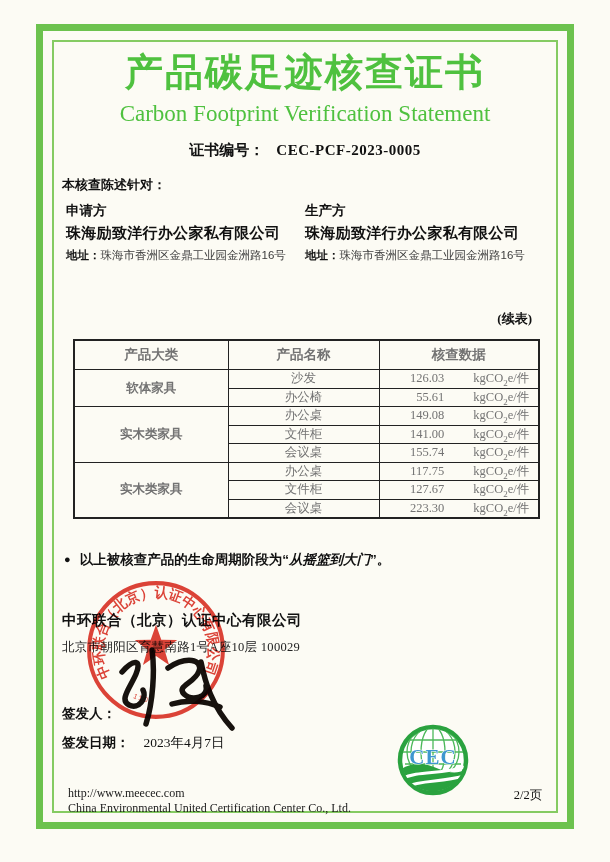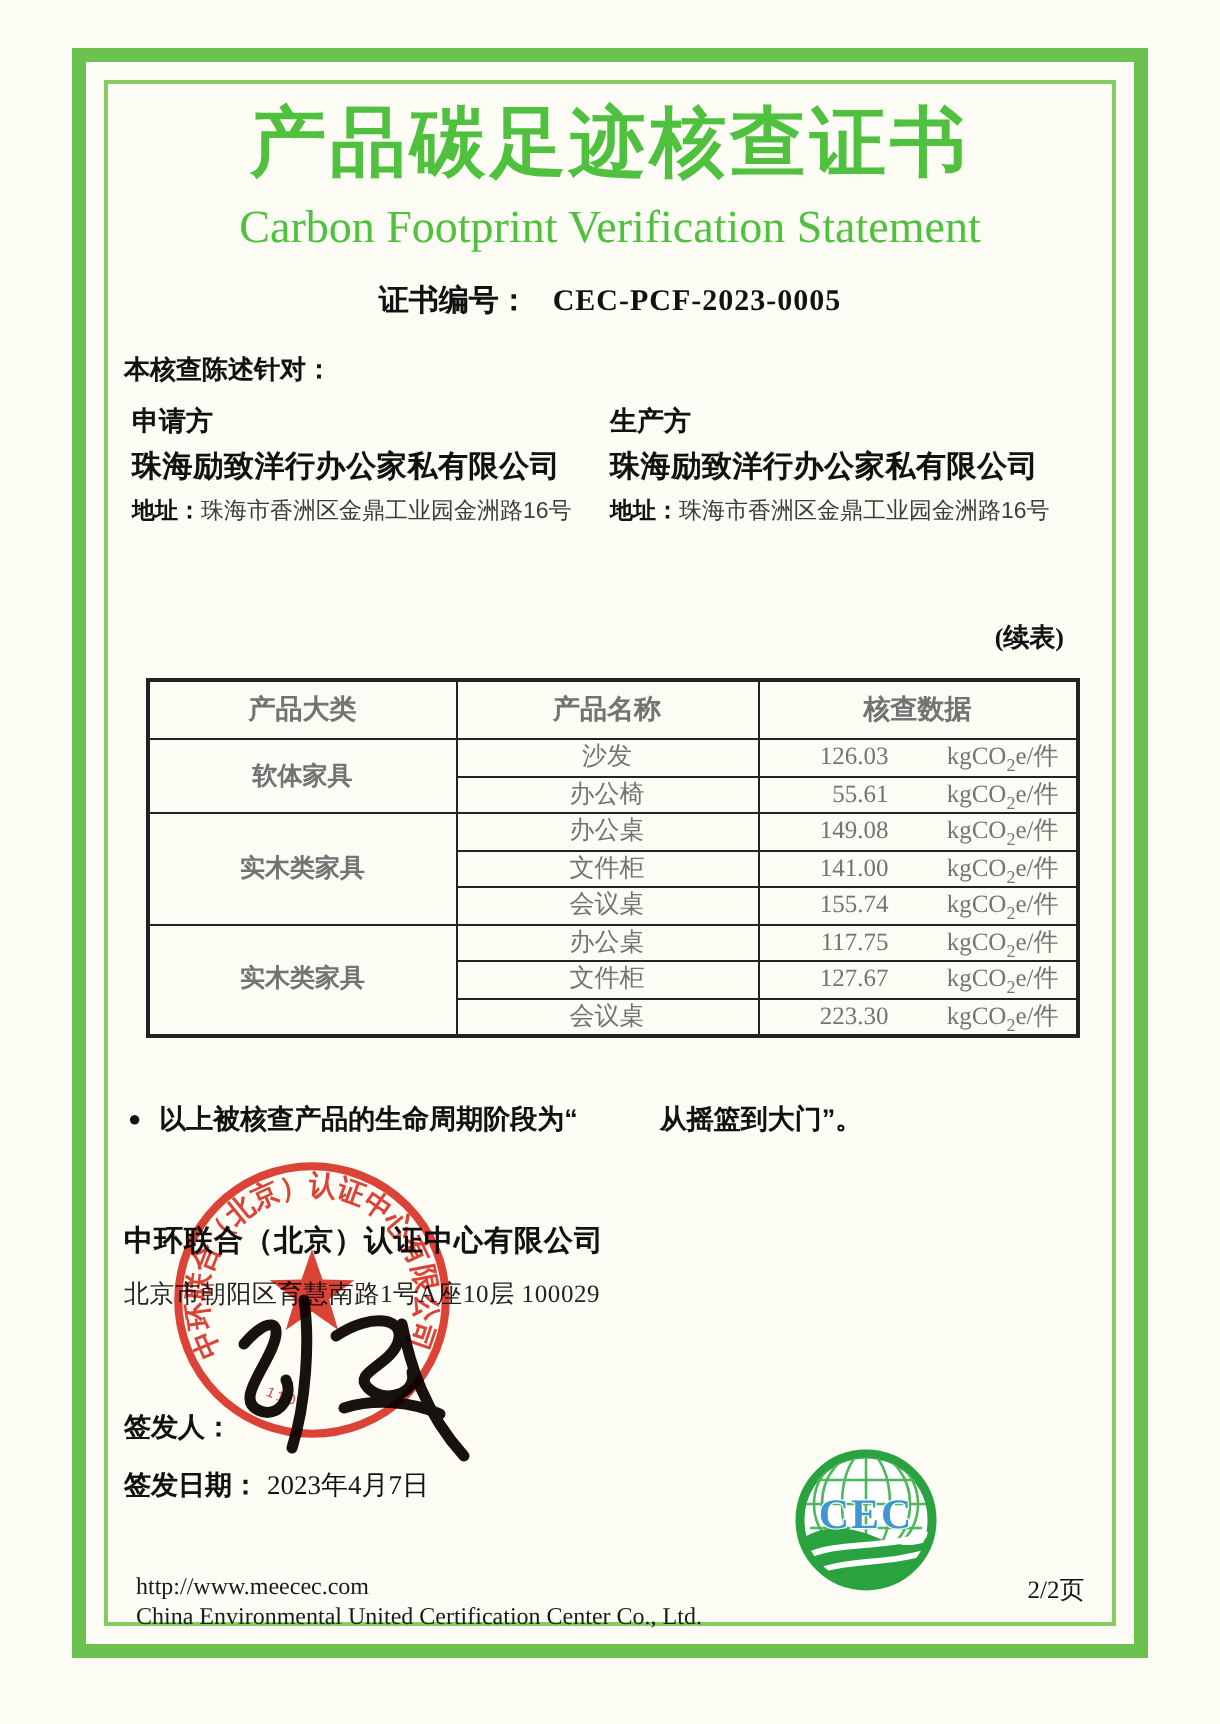--- a/index.html
+++ b/index.html
@@ -57,31 +57,31 @@
     border:1px solid #222;text-align:center;padding:0;overflow:hidden;
   }
   table.verify th{height:28px;font-size:13.5px;font-weight:bold;}
   table.verify td{height:16px;font-size:12.5px;}
   td.cat{font-weight:bold;font-size:13px;}
   td.val .vnum{display:inline-block;width:56px;text-align:right;}
   td.val .vunit{display:inline-block;width:76px;text-align:right;margin-left:9px;}
   td.val sub{font-size:9px;}
   .life-note{position:absolute;left:64px;top:551px;font-weight:bold;font-size:13.5px;}
   .life-note .bullet{font-size:11px;margin-right:9px;vertical-align:1px;}
-  .life-note .em{margin-left:41px;}
+  .life-note .em{font-style:italic;}
   .issuer-name{position:absolute;left:62px;top:611px;font-weight:bold;font-size:14.5px;letter-spacing:.5px;}
   .issuer-addr{
     position:absolute;left:62px;top:639px;
     font-family:"Liberation Serif",serif;font-size:12.5px;color:#222;letter-spacing:.3px;
   }
   .stamp{position:absolute;left:80px;top:574px;width:152px;height:152px;mix-blend-mode:multiply;opacity:.93;}
   .signature{position:absolute;left:106px;top:638px;width:145px;height:98px;mix-blend-mode:multiply;}
   .signer-line{position:absolute;left:62px;top:705px;font-weight:bold;font-size:13.5px;}
   .date-line{position:absolute;left:62px;top:734px;font-weight:bold;font-size:13.5px;}
-  .date-line .val{font-family:"Liberation Serif",serif;font-weight:normal;margin-left:4px;}
+  .date-line .val{font-family:"Liberation Serif",serif;font-weight:normal;margin-left:14px;}
   .cec-logo{position:absolute;left:395px;top:722px;width:76px;height:76px;}
   .page-num{
     position:absolute;left:500px;top:787px;width:56px;text-align:center;
     font-family:"Liberation Serif",serif;font-size:12.5px;
   }
   .footer-en{
     position:absolute;left:68px;top:786px;
     font-family:"Liberation Serif",serif;font-size:12px;line-height:1.25;color:#1a1a1a;
   }
 </style>

